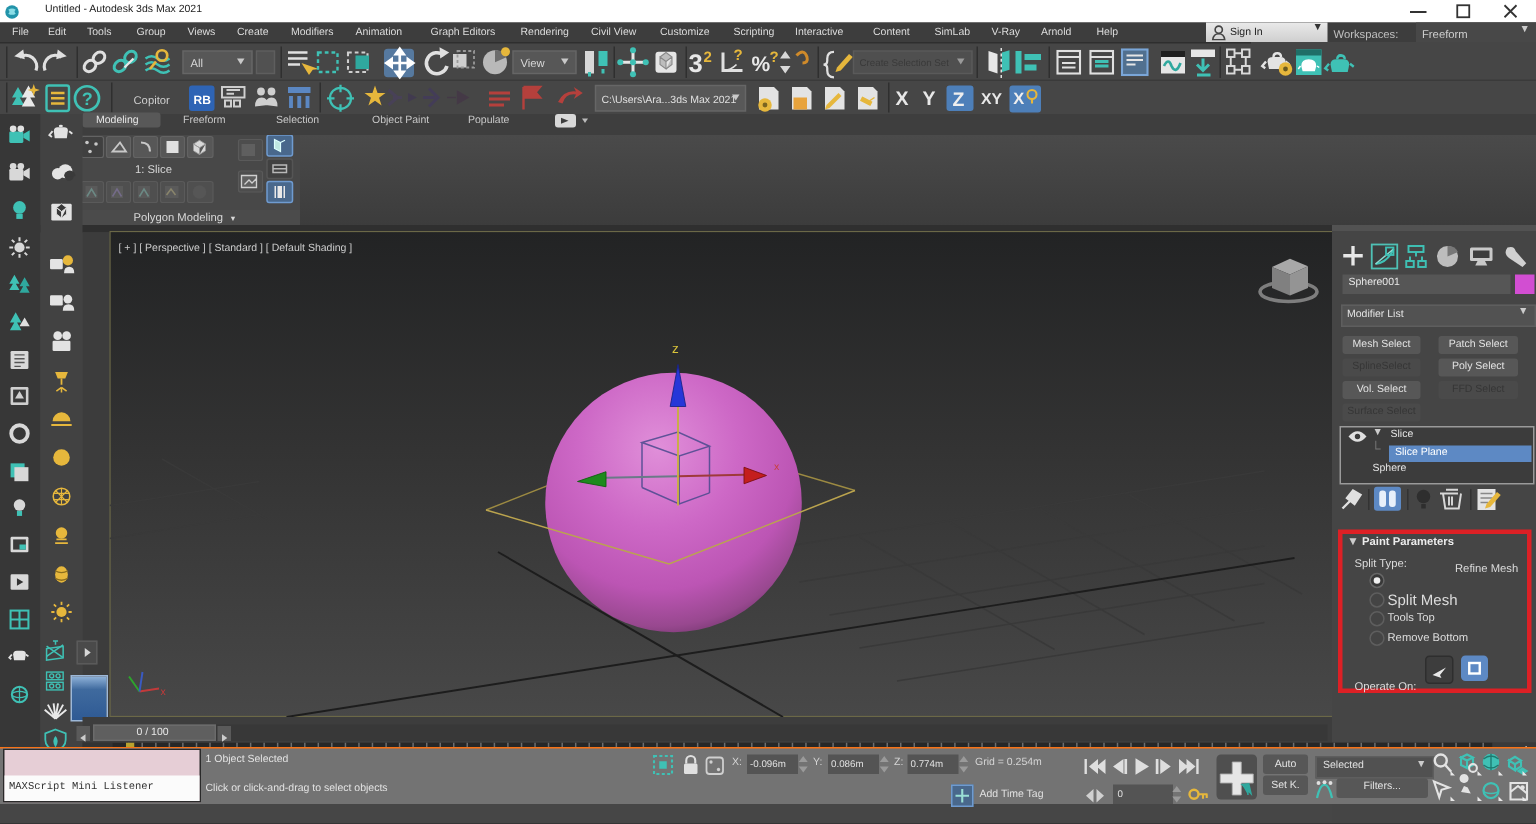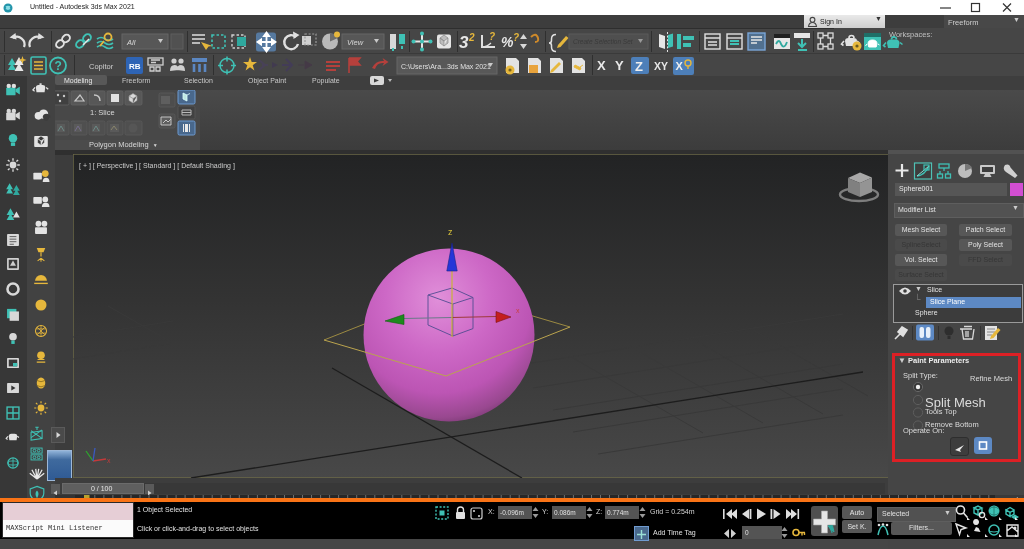--- a/index.html
+++ b/index.html
@@ -2,35 +2,35 @@
 <html><head>
 <meta charset="utf-8">
 <style>
   html,body{margin:0;padding:0;background:#2a2a2a;}
   #app{position:relative;width:1024px;height:549px;overflow:hidden;
        font-family:"Liberation Sans",sans-serif;background:#464646;}
   .abs{position:absolute;}
   #titlebar{left:0;top:0;width:1024px;height:15px;background:#fff;}
   #title-txt{left:30px;top:3px;font-size:7px;color:#222;}
   #menubar{left:0;top:15px;width:1024px;height:13px;background:#3d3d3d;}
-  .mi{position:absolute;top:3px;font-size:7px;color:#dcdcdc;margin-top:12px;}
-  #tb1{left:0;top:28px;width:834px;height:25px;background:#464646;border-top:1px solid #2e2e2e;font-style:italic;}
+  .mi{position:absolute;top:3px;font-size:7px;color:#dcdcdc;}
+  #tb1{left:0;top:28px;width:834px;height:25px;background:#464646;border-top:1px solid #2e2e2e;}
   #tb2{left:0;top:53px;width:1024px;height:23px;background:#464646;border-top:1px solid #3a3a3a;}
   #ribtabs{left:0;top:76px;width:1024px;height:14px;background:#3e3e3e;}
   .rtab{position:absolute;top:1px;font-size:7px;color:#c8c8c8;}
   #ribbody{left:0;top:90px;width:1024px;height:60px;background:linear-gradient(#4a4a4a,#3c3c3c);}
   #ribstrip{left:0;top:150px;width:1024px;height:5px;background:#2f2f2f;}
   #col1{left:0;top:76px;width:27px;height:437px;background:#373737;}
   #col2{left:27px;top:76px;width:28px;height:437px;background:#424242;}
   #gapstrip{left:55px;top:155px;width:18px;height:323px;background:#3c3c3c;}
   #vp{left:73px;top:154px;}
   #cmdpanel{left:888px;top:150px;width:136px;height:399px;background:#454545;}
   #tsrow{left:55px;top:478px;width:833px;height:17px;background:#3d3d3d;}
   #ruler{left:55px;top:495px;width:969px;height:17px;background:#3a3a3a;}
-  #statusbar{left:0;top:498px;width:1024px;height:37px;background:#000000;border-top:4px solid #f97316;}
+  #statusbar{left:0;top:498px;width:1024px;height:37px;background:#737373;border-top:1px solid #f97316;}
   .btn{position:absolute;background:#575757;border-radius:2px;color:#e2e2e2;
        font-size:7px;text-align:center;line-height:12px;}
   .btn.dis{background:#4a4a4a;color:#363636;}
 </style>
 </head>
 <body>
 <div id="app">
   <div id="titlebar" class="abs">
     <svg class="abs" style="left:3px;top:3px" width="10" height="10" viewBox="0 0 10 10">
       <circle cx="5" cy="5" r="4.5" fill="#2294aa"></circle>
@@ -662,24 +662,24 @@
     <span class="abs" style="left:20px;top:206px;font-size:7.5px;font-weight:bold;color:#ececec;">Paint Parameters</span>
     <span class="abs" style="left:15px;top:221px;font-size:7.5px;color:#dcdcdc;">Split Type:</span>
     <svg class="abs" style="left:24px;top:231px" width="12" height="56" viewBox="0 0 12 56">
       <circle cx="6" cy="6" r="4.6" fill="#383838" stroke="#666" stroke-width="1"></circle>
       <circle cx="6" cy="6" r="2.2" fill="#f0f0f0"></circle>
       <circle cx="6" cy="19" r="4.6" fill="#444" stroke="#5e5e5e" stroke-width="1"></circle>
       <circle cx="6" cy="31.5" r="4.6" fill="#444" stroke="#5e5e5e" stroke-width="1"></circle>
       <circle cx="6" cy="44.5" r="4.6" fill="#444" stroke="#5e5e5e" stroke-width="1"></circle>
     </svg>
     <span class="abs" style="left:37px;top:224px;font-size:7.5px;color:#dcdcdc;margin-left:45px;">Refine Mesh</span>
-    <span class="abs" style="left:37px;top:245px;font-size:13px;color:#dcdcdc;">Split Mesh</span>
+    <span class="abs" style="left:37px;top:245px;font-size:10px;color:#dcdcdc;">Split Mesh</span>
     <span class="abs" style="left:37px;top:257px;font-size:7.5px;color:#dcdcdc;">Tools Top</span>
     <span class="abs" style="left:37px;top:270px;font-size:7.5px;color:#dcdcdc;">Remove Bottom</span>
-    <span class="abs" style="left:15px;top:276px;font-size:7.5px;color:#dcdcdc;">Operate On:</span>
+    <span class="abs" style="left:15px;top:303px;font-size:7.5px;color:#dcdcdc;">Operate On:</span>
     <div class="abs" style="left:62px;top:287px;width:17px;height:17px;background:#3d3d3d;border:1px solid #2e2e2e;border-radius:3px;">
       <svg width="17" height="17" viewBox="0 0 17 17">
           <path d="M4 12 L13 7 L9 12 l1 2z" fill="#e8e8e8"></path>
         </svg>
     </div>
     <div class="abs" style="left:86px;top:287px;width:18px;height:17px;background:#5d89c4;border-radius:3px;">
       <svg width="18" height="17" viewBox="0 0 18 17">
           <rect x="5.5" y="5" width="7" height="7" fill="none" stroke="#fff" stroke-width="1.6"></rect>
         </svg>
     </div>

